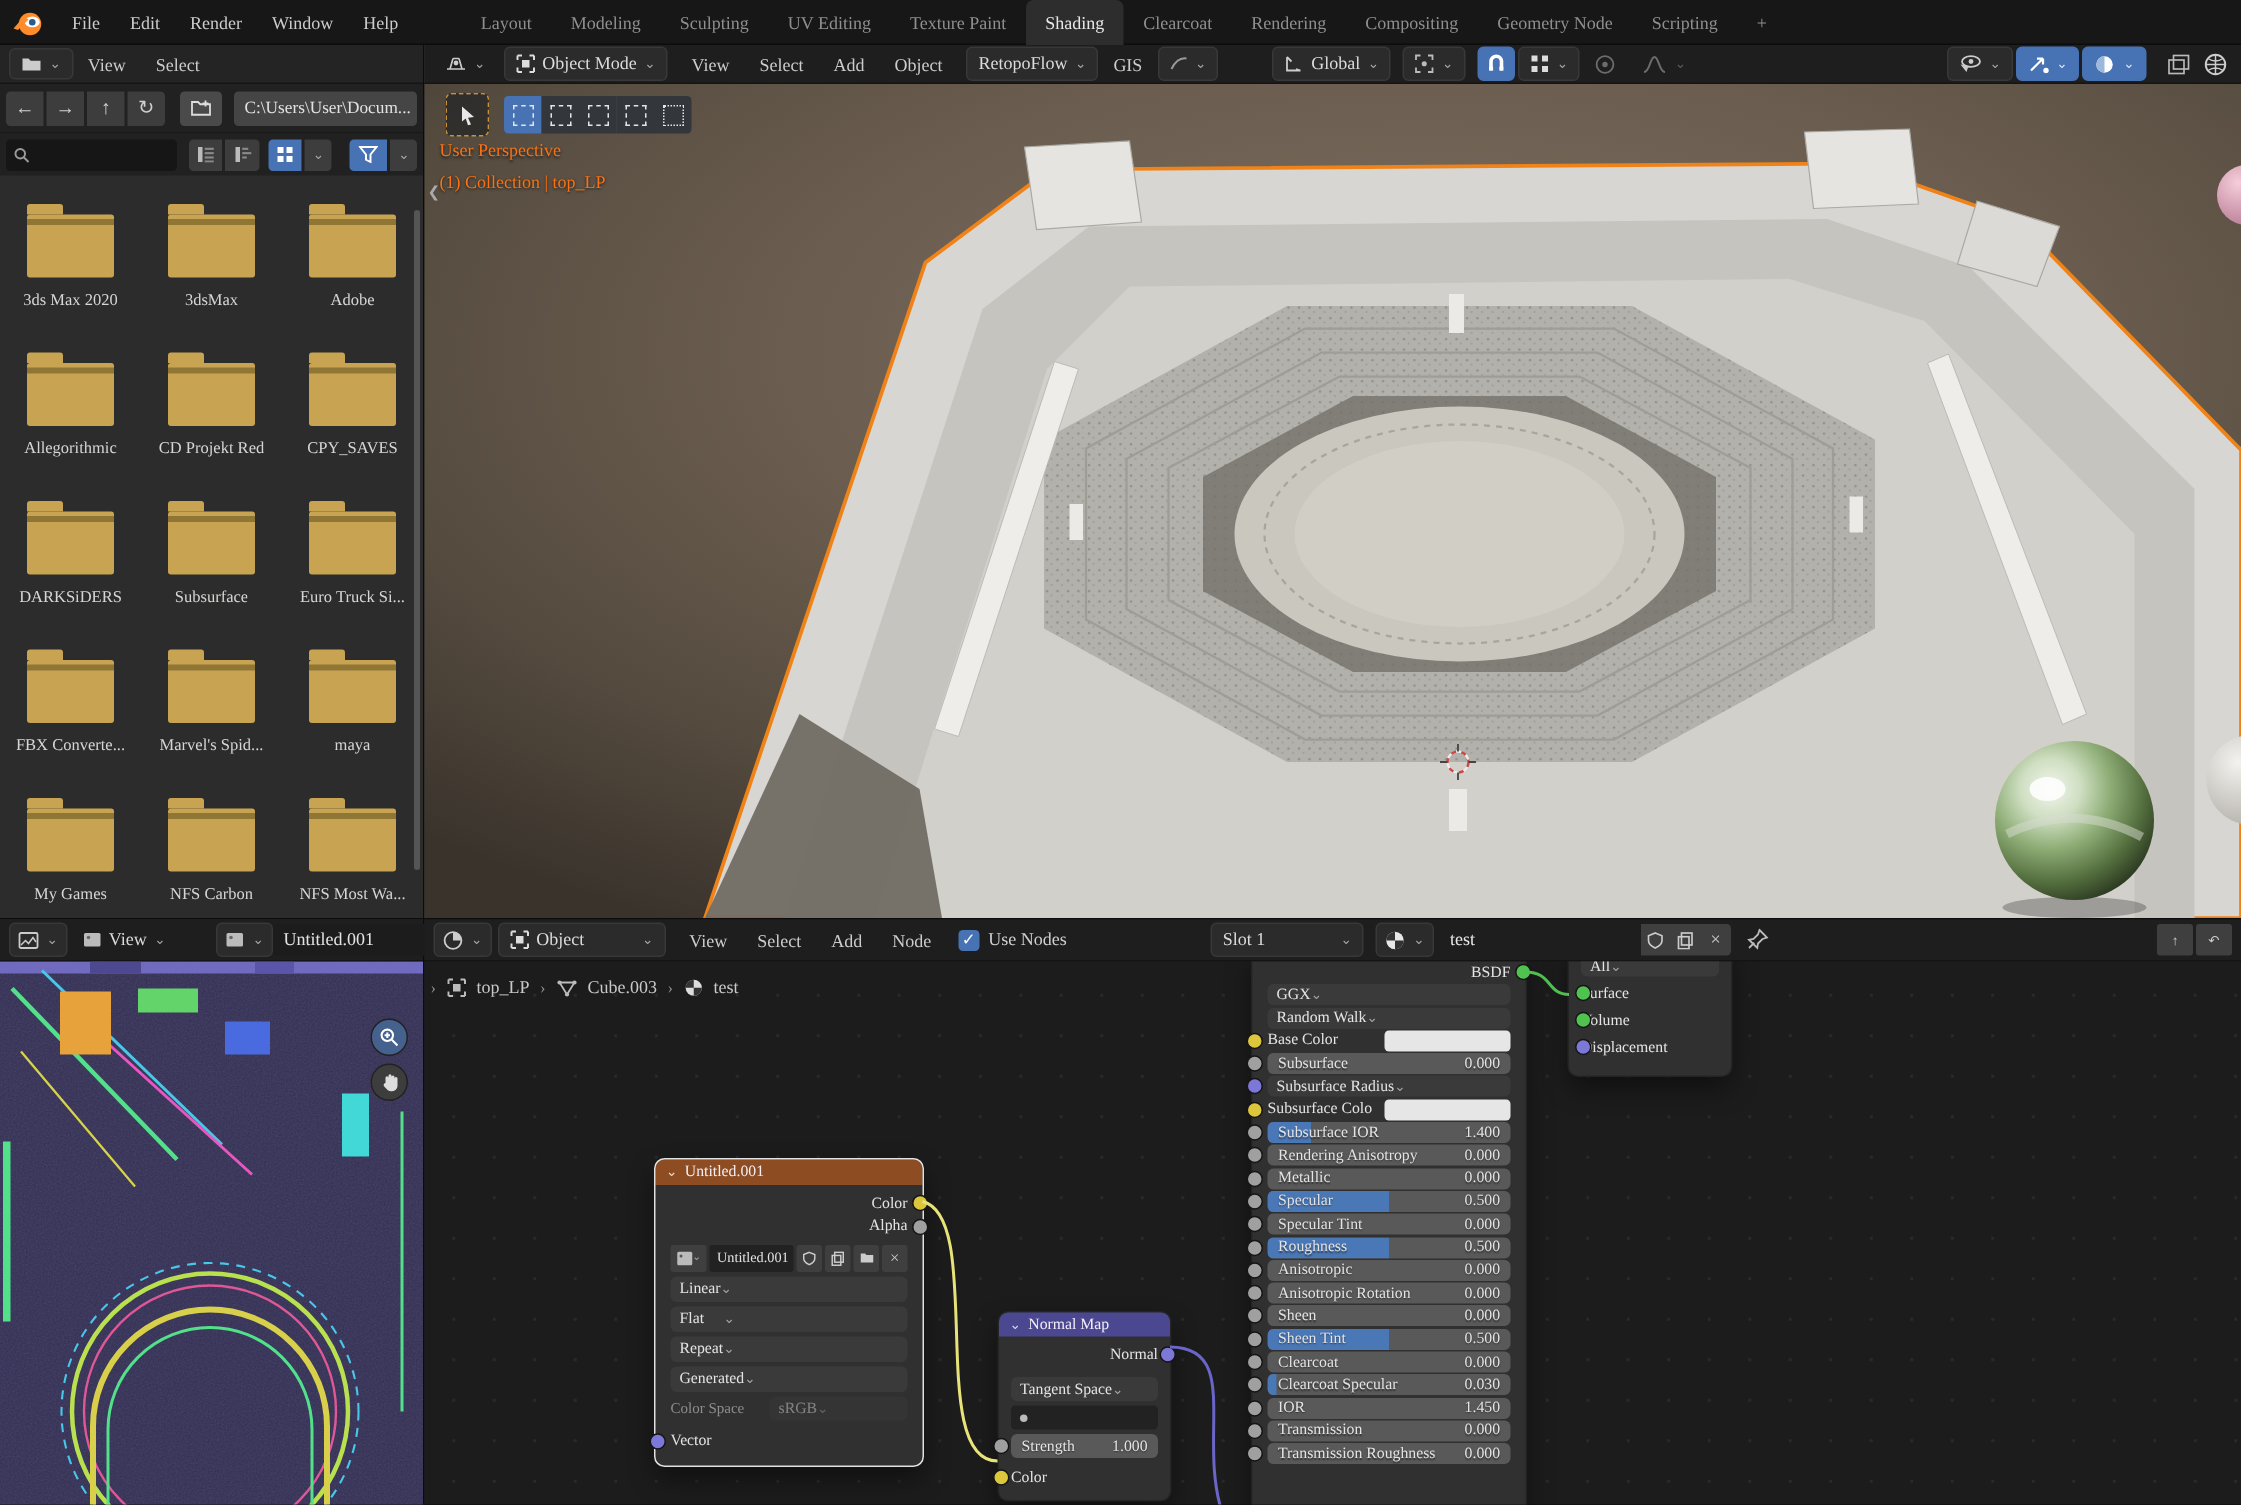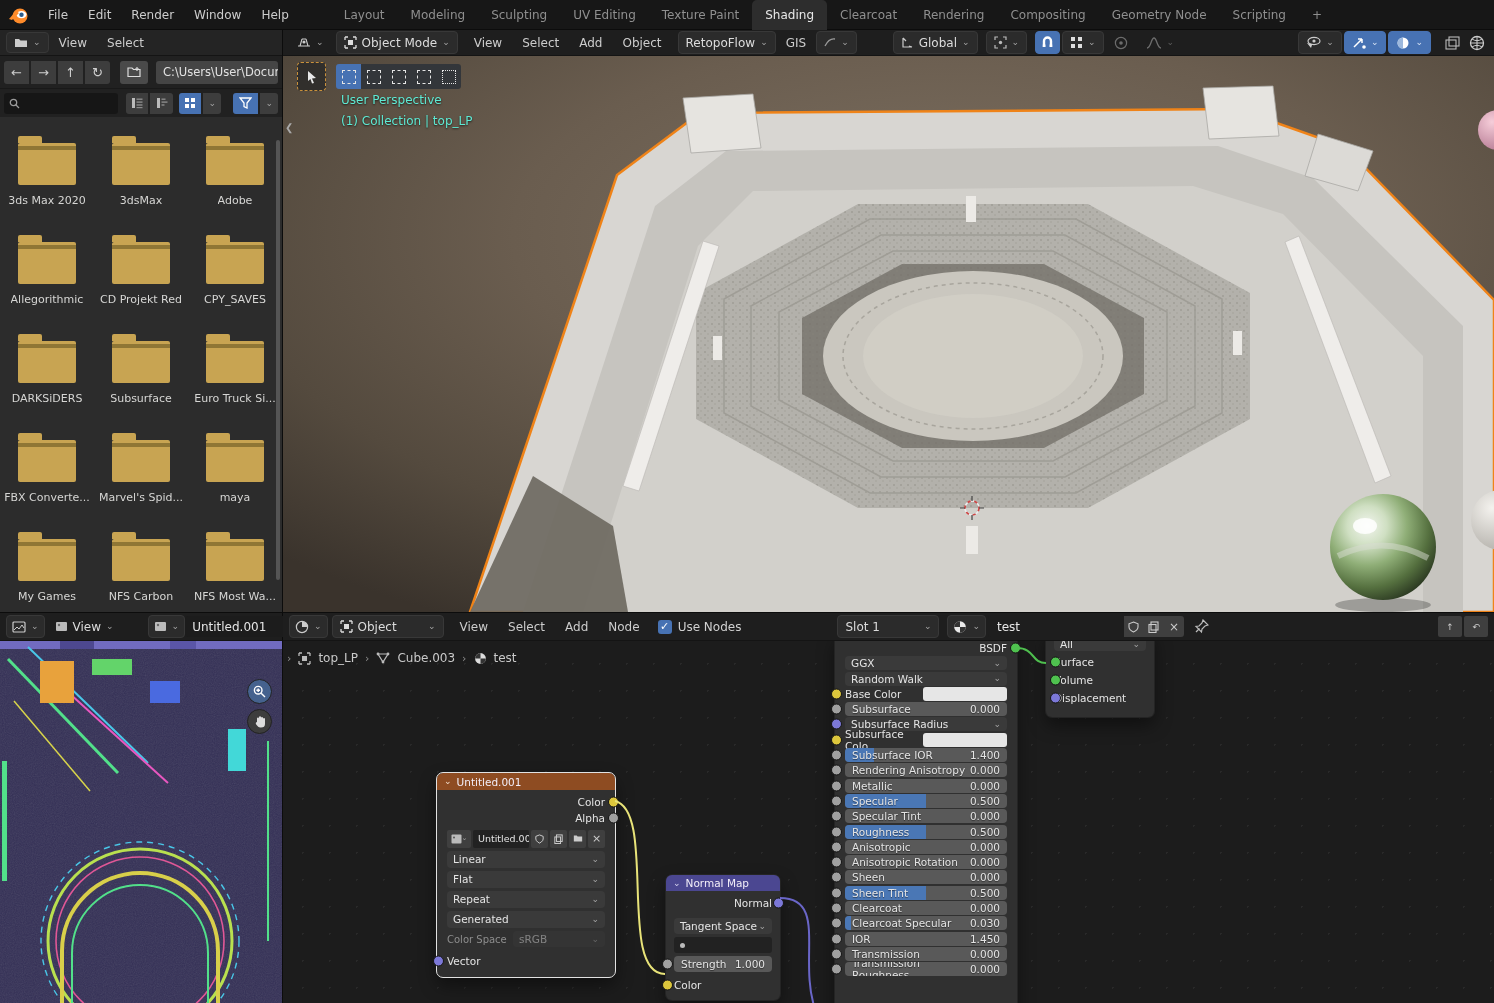--- a/index.html
+++ b/index.html
@@ -1,18 +1,18 @@
 <!DOCTYPE html>
 <html><head>
 <meta charset="utf-8">
 <style>
   html,body{margin:0;padding:0;background:#101010;width:1494px;height:1003px;overflow:hidden;
     font-family:"DejaVu Sans","Liberation Sans",sans-serif;font-size:12px;color:#d0d0d0;}
   #app{position:relative;width:1494px;height:1003px;background:#101010;}
-  .abs{position:absolute;}
+  .abs{position:absolute;font-family:Liberation Serif, serif;}
   
   #topbar{left:0;top:0;width:1494px;height:30px;background:#171717;display:flex;align-items:center;border-bottom:1px solid #0c0c0c;box-sizing:border-box;}
   #logo{width:22px;height:18px;margin:0 8px 0 8px;}
   .menu-item{padding:0 10px;line-height:30px;color:#cccccc;cursor:default;}
   #tb-tabs{display:flex;margin-left:32px;height:30px;align-items:stretch;}
   .tab{padding:0 13px;line-height:30px;color:#8f8f8f;}
   .tab.active{background:#2d2d2d;color:#e8e8e8;border-radius:5px 5px 0 0;}
   
   .ehdr{background:#1e1e1e;display:flex;align-items:center;padding:0 6px;box-sizing:border-box;border-bottom:1px solid #141414;}
   .hbtn{display:inline-flex;align-items:center;gap:5px;background:#2b2b2b;border:1px solid #383838;border-radius:4px;height:21px;padding:0 7px;color:#dcdcdc;white-space:nowrap;}
@@ -43,21 +43,21 @@
   #viewport{left:283px;top:30px;width:1211px;height:582px;background:#4b4238;}
   #vp-hdr{height:26px;width:100%;}
   #vp-canvas{position:absolute;left:0;top:26px;width:1211px;height:556px;}
   #vp-tools{position:absolute;left:14px;top:32px;display:flex;align-items:center;gap:10px;}
   .tweakbtn{width:27px;height:27px;border:1.5px dashed #c9913c;border-radius:4px;background:rgba(40,40,40,.8);display:flex;align-items:center;justify-content:center;}
   .selmode{display:flex;}
   .smbtn{width:25px;height:25px;background:#33363a;display:flex;align-items:center;justify-content:center;}
   .smbtn.blue{background:#4772b3;}
   .dashsq{width:12px;height:12px;border:1px dashed #e5e5e5;}
   .dashsq .in{width:6px;height:6px;background:#cfcfcf;margin:2px;}
-  #vp-overlay-text{position:absolute;left:10px;top:60px;color:#5eead4;text-shadow:0 1px 2px rgba(0,0,0,.7);line-height:21px;margin-left:48px;}
+  #vp-overlay-text{position:absolute;left:10px;top:60px;color:#f97316;text-shadow:0 1px 2px rgba(0,0,0,.7);line-height:21px;}
   #vp-collapse{position:absolute;left:2px;top:92px;color:#aaa;font-size:10px;}
   .rightgrp{display:flex;align-items:center;gap:2px;}
   
   #imageeditor{left:0;top:612px;width:283px;height:391px;background:#332f55;border-right:1px solid #0c0c0c;border-top:1px solid #0c0c0c;box-sizing:border-box;}
   #ie-hdr{height:28px;}
   #ie-canvas{position:absolute;left:0;top:28px;width:282px;height:363px;}
   #ie-name{height:21px;background:#1c1c1c;border-radius:3px;display:flex;align-items:center;padding:0 7px;color:#e4e4e4;min-width:96px;}
   .floatbtn{position:absolute;width:23px;height:23px;border-radius:50%;display:flex;align-items:center;justify-content:center;border:1px solid #222;}
   
   #shadereditor{left:283px;top:612px;width:1211px;height:391px;background:#1c1c1c;border-top:1px solid #0c0c0c;box-sizing:border-box;}
@@ -67,21 +67,21 @@
   #breadcrumb{position:absolute;left:4px;top:10px;display:flex;align-items:center;gap:7px;color:#c9c9c9;z-index:20;}
   .bc-sep{color:#8e8e8e;font-size:11px;}
   .checkbox{width:14px;height:14px;background:#4772b3;border-radius:3px;color:#fff;font-size:11px;display:flex;align-items:center;justify-content:center;margin-right:6px;}
   
   .node{position:absolute;background:#303030;border-radius:6px;box-shadow:0 0 0 1px #242424,0 8px 18px rgba(0,0,0,.45);font-size:10.5px;color:#e4e4e4;z-index:2;}
   .node-hdr{height:17px;border-radius:6px 6px 0 0;display:flex;align-items:center;gap:5px;padding:0 7px;color:#f2eef8;font-size:10.5px;}
   .nrow{position:relative;height:14px;margin:1.3px 10px;display:flex;align-items:center;}
   .nrow.out{justify-content:flex-end;}
   .sock{position:absolute;width:9px;height:9px;border-radius:50%;border:1px solid #151515;top:50%;transform:translateY(-50%);z-index:3;}
   .sock.l{left:-14px;} .sock.r{right:-14px;}
-  .ndrop{flex:1;height:14px;background:#3a3a3a;border-radius:4px;display:flex;align-items:center;justify-content:space-between;padding:0 6px;}
+  .ndrop{flex:1;height:14px;background:#3a3a3a;border-radius:4px;display:flex;align-items:center;justify-content:flex-start;padding:0 6px;}
   .nslider{position:relative;flex:1;height:14px;background:#595959;border-radius:4px;overflow:hidden;display:flex;align-items:center;justify-content:space-between;padding:0 7px;}
   .nslider .fill{position:absolute;left:0;top:0;bottom:0;background:#4a77b5;}
   .nslider span{position:relative;z-index:1;text-shadow:0 1px 1px rgba(0,0,0,.5);}
   .nswatch{width:84px;height:14px;background:#e6e6e6;border-radius:3px;}
   .nlabel{flex:1;}
   .graytxt{color:#8d8d8d;}
   .smicon{width:17px;height:15px;background:#3f3f3f;border-radius:2px;display:flex;align-items:center;justify-content:center;color:#ccc;font-size:9px;}
   svg{display:block;}
 </style>
 </head>

